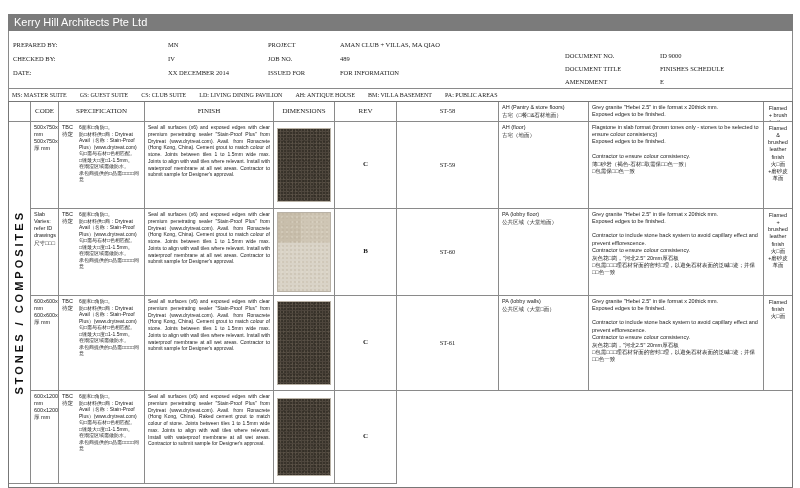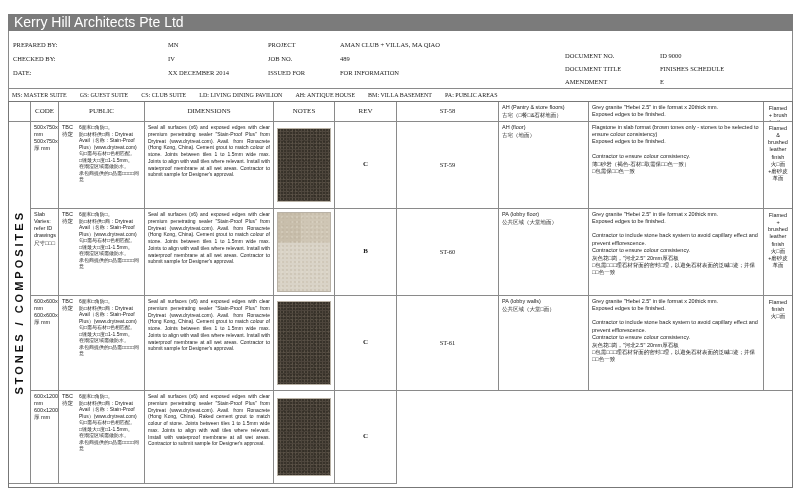--- a/index.html
+++ b/index.html
@@ -2,21 +2,21 @@
 <html><head>
 <meta charset="utf-8">
 <style>
   html,body{margin:0;padding:0;background:#ffffff;}
   #page{position:relative;width:800px;height:488px;background:#ffffff;overflow:hidden;
         font-family:"Liberation Sans",sans-serif;color:#333;}
   #doc-frame{position:absolute;left:8px;top:14px;width:785px;height:473px;
              border:1px solid #8a8a8a;background:#fff;box-sizing:border-box;}
   
   #title-bar{position:absolute;left:8px;top:14px;width:785px;height:17px;background:#7b7b7b;
-             color:#ffffff;font-size:14px;line-height:17px;padding-left:6px;box-sizing:border-box;}
+             color:#ffffff;font-size:11px;line-height:17px;padding-left:6px;box-sizing:border-box;}
   
   #info{position:absolute;left:8px;top:31px;width:785px;height:57px;
         font-family:"Liberation Serif",serif;font-size:6.5px;color:#222;}
   #info span{position:absolute;white-space:nowrap;}
   .l1{left:5px;} .v1{left:160px;} .l2{left:260px;} .v2{left:332px;} .l3{left:557px;} .v3{left:652px;}
   .t1{top:10px;} .t2{top:24px;} .t3{top:38px;} .u1{top:21px;} .u2{top:34px;} .u3{top:47px;}
   
   #legend{position:absolute;left:8px;top:88px;width:785px;height:13px;box-sizing:border-box;
           border-top:1px solid #8a8a8a;display:flex;align-items:center;gap:13px;padding-left:4px;
           font-family:"Liberation Serif",serif;font-size:6px;color:#222;white-space:nowrap;}
@@ -106,23 +106,23 @@
     <span>LD: LIVING DINING PAVILION</span>
     <span>AH: ANTIQUE HOUSE</span>
     <span>BM: VILLA BASEMENT</span>
     <span>PA: PUBLIC AREAS</span>
   </div>
 
   <div id="tbl">
 
     <div class="cell th"></div>
     <div class="cell th">CODE</div>
-    <div class="cell th">PUBLIC</div>
+    <div class="cell th">SPECIFICATION</div>
+    <div class="cell th">FINISH</div>
     <div class="cell th">DIMENSIONS</div>
-    <div class="cell th">NOTES</div>
     <div class="cell th">REV</div>
 
     <div class="cell cat">
       <span class="cat-text">STONES / COMPOSITES</span>
     </div>
 
     <div class="cell code">ST-58</div>
     <div class="cell">
       <div class="pre">AH (Pantry &amp; store floors)</div>
       <div class="pre cn">古宅（□餐□&amp;石材地面）</div>

